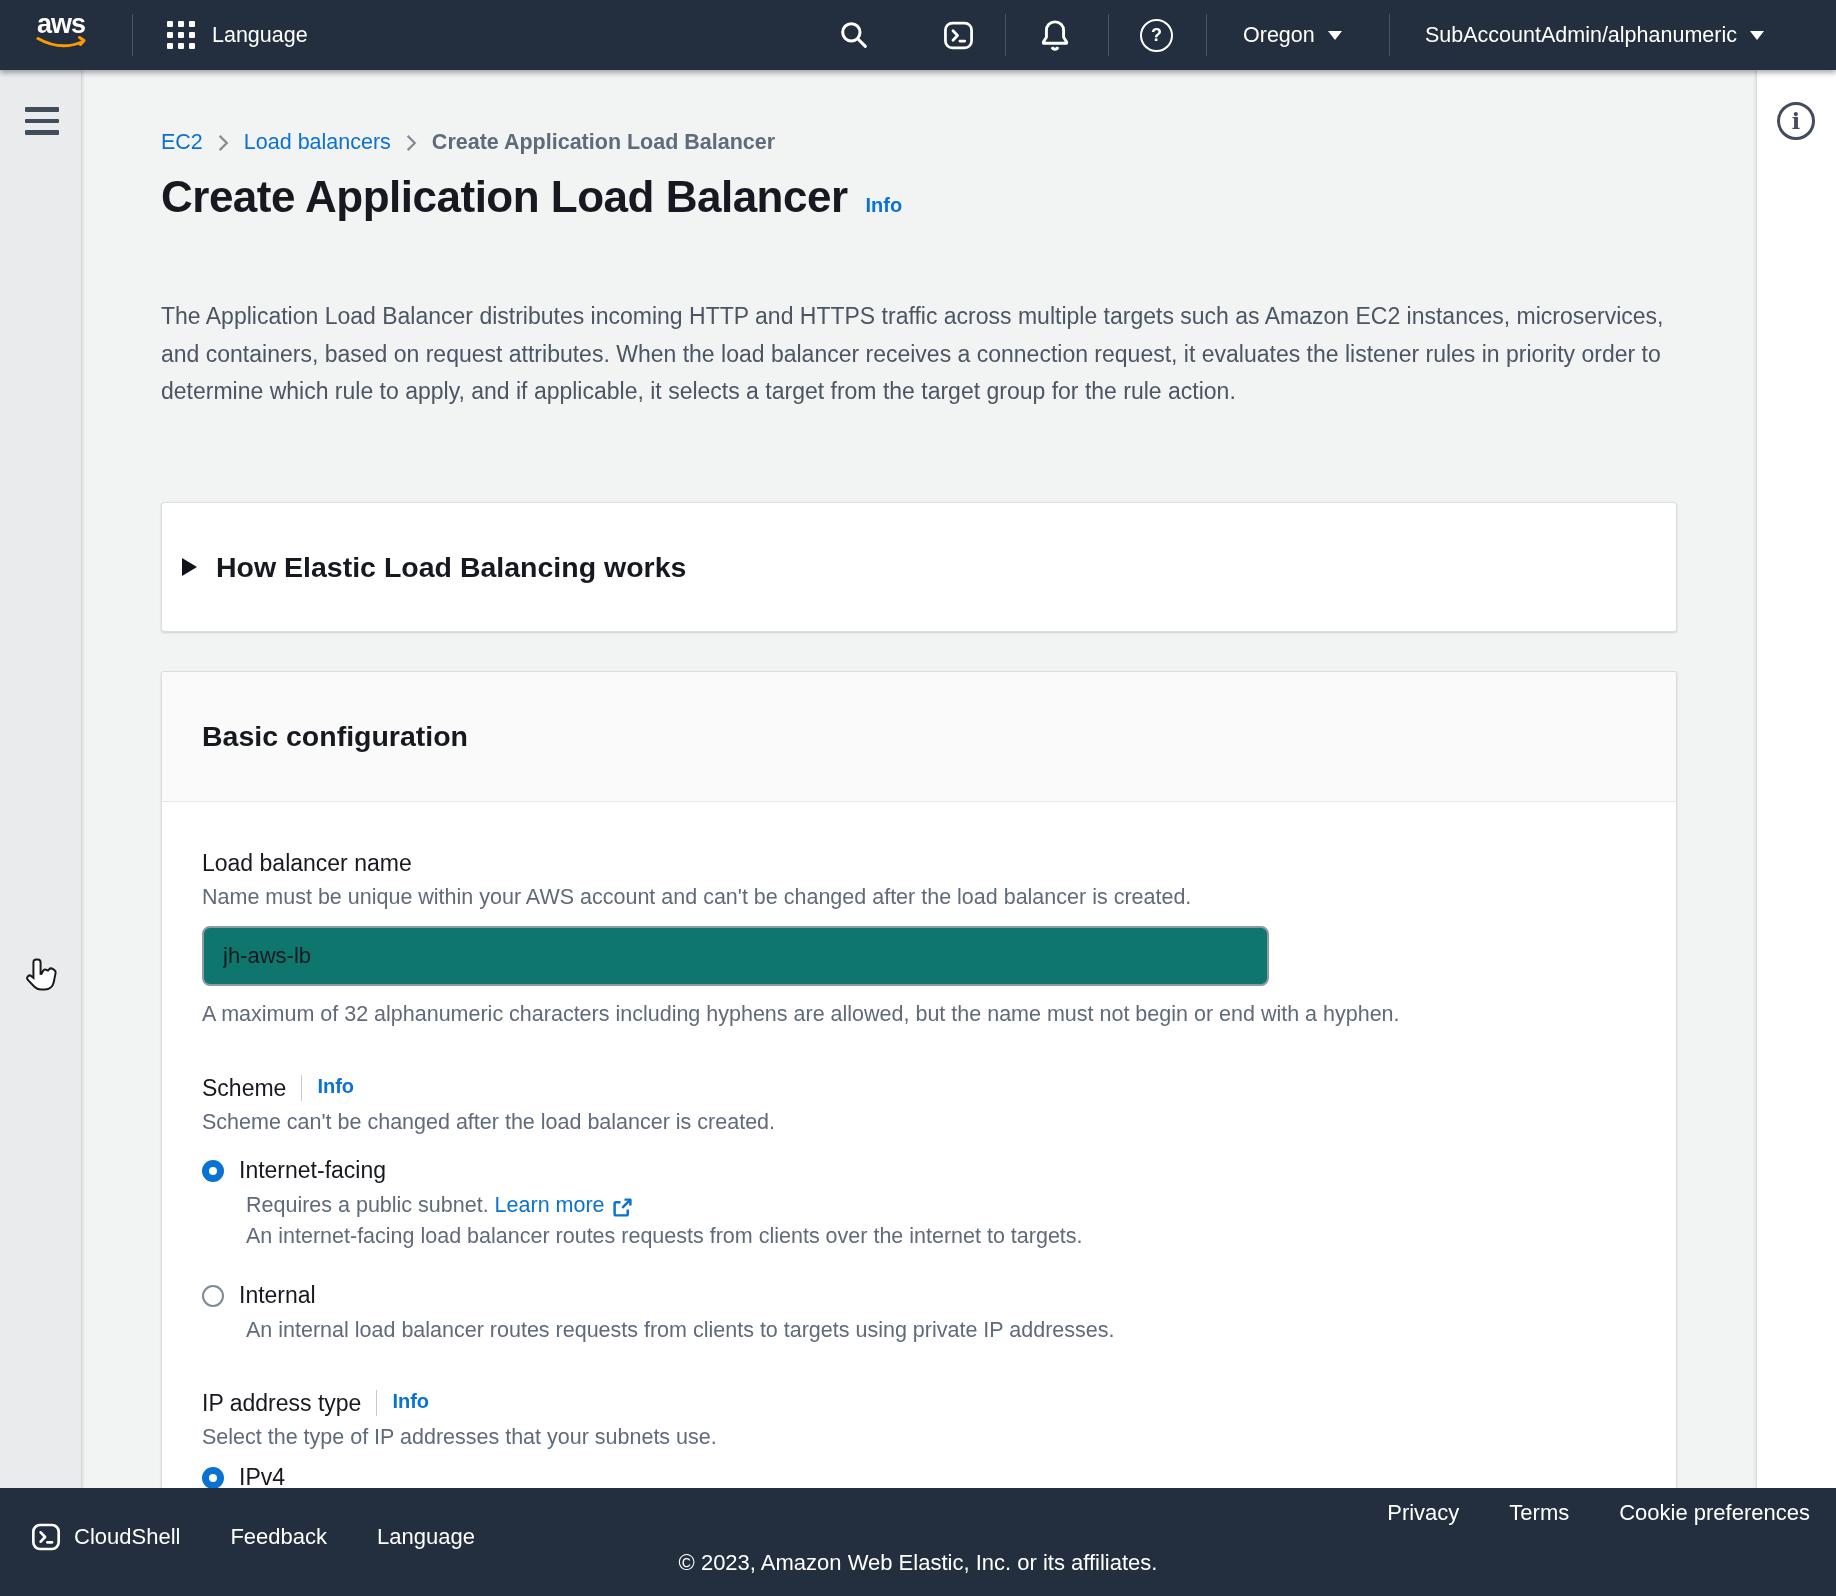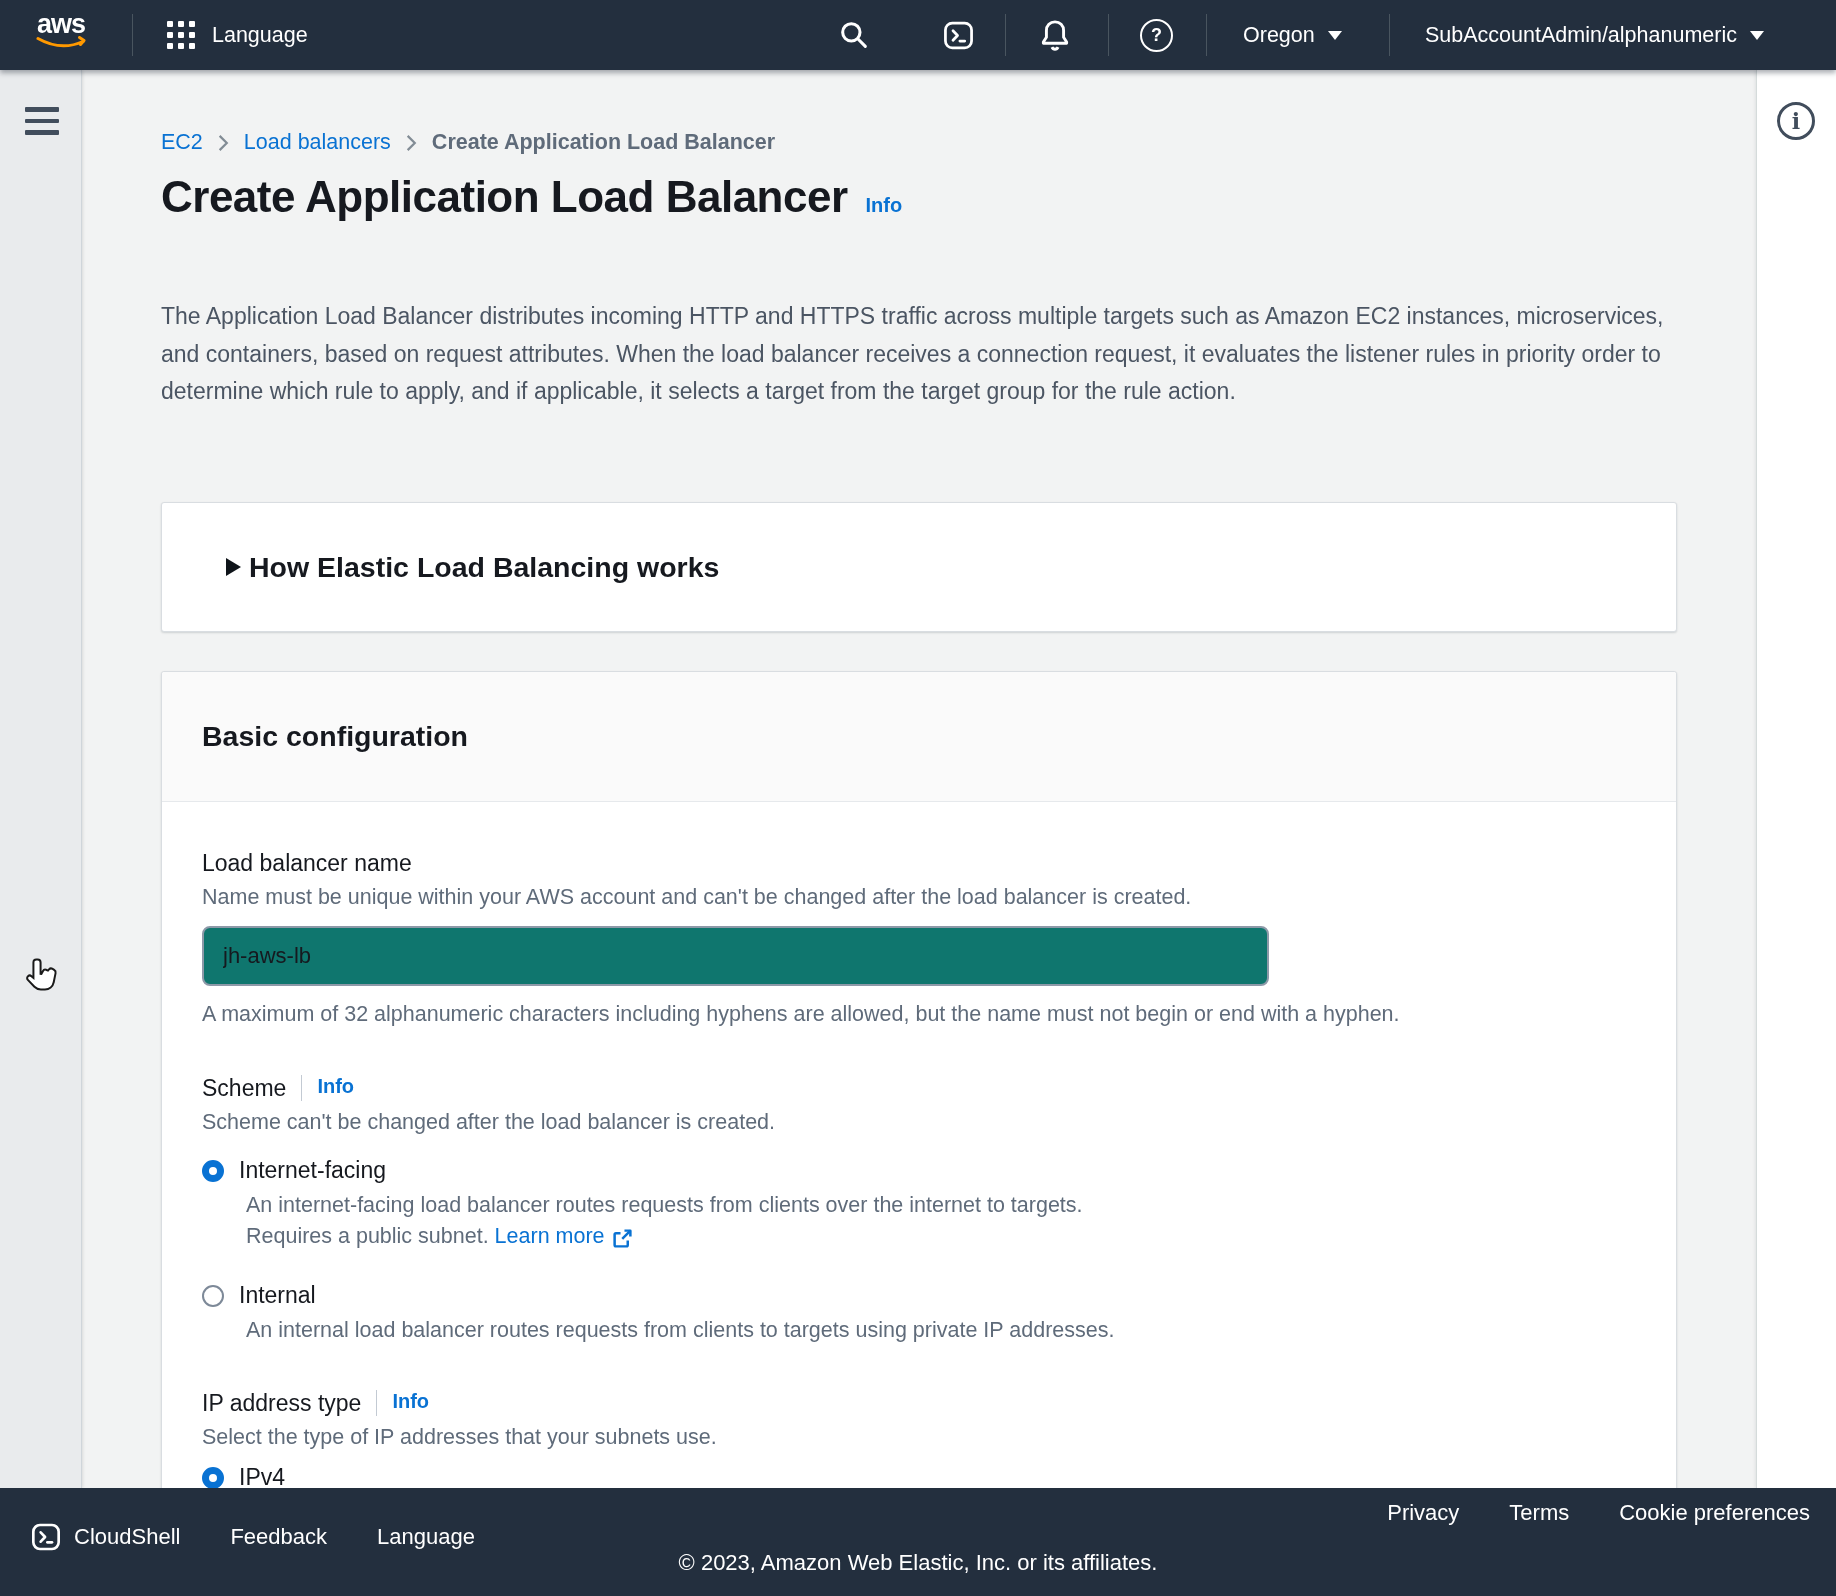--- a/index.html
+++ b/index.html
@@ -57,21 +57,21 @@
   .content { position:absolute; top:70px; left:83px; width:1673px; height:1418px; overflow:hidden; }
   .breadcrumb { position:absolute; left:78px; top:60px; display:flex; align-items:center; gap:15px; font-size:21.5px; }
   .crumb-link { color:#0972d3; text-decoration:none; cursor:pointer; }
   .crumb-current { color:#5f6b7a; font-weight:bold; }
   .title-row { position:absolute; left:78px; top:102px; display:flex; align-items:baseline; gap:18px; }
   .title-row h1 { font-size:44px; font-weight:bold; letter-spacing:-0.5px; color:#16191f; }
   .info-link { color:#0972d3; font-weight:bold; font-size:20px; text-decoration:none; cursor:pointer; }
   .page-desc { position:absolute; left:78px; top:228px; width:1516px; font-size:23px; line-height:37.5px; color:#4b5563; }
 
   .card { position:absolute; left:78px; width:1516px; background:#fff; border:1px solid #d9dde1; border-radius:3px; box-shadow:0 1px 2px rgba(0,28,36,.15); }
-  .expander { top:432px; height:130px; display:flex; align-items:center; padding-left:64px; gap:8px; cursor:pointer; }
+  .expander { top:432px; height:130px; display:flex; align-items:center; padding-left:20px; gap:19px; cursor:pointer; }
   .tri { width:0; height:0; border-left:15px solid #0f141a; border-top:9px solid transparent; border-bottom:9px solid transparent; }
   .card h2 { font-size:28.5px; font-weight:bold; color:#16191f; }
 
   .basic { top:601px; height:900px; }
   .card-header { height:130px; display:flex; align-items:center; padding-left:40px; background:#fafafa; border-bottom:1px solid #e6e9ec; border-radius:3px 3px 0 0; }
   .card-body { padding:48px 40px 0; }
 
   .label { font-size:23px; color:#16191f; }
   .desc { font-size:21.5px; color:#5f6b7a; margin-top:8px; }
   .text-input { display:block; margin-top:16px; width:1067px; height:60px; border:2px solid #8d99a8; border-radius:8px; font-size:22px; font-family:"Liberation Sans",sans-serif; padding:0 19px; color:#16191f; background:#0f766e; }
@@ -233,32 +233,32 @@
             <span class="vdiv"></span>
             <a class="info-link">Info</a>
           </div>
           <div class="desc">Scheme can't be changed after the load balancer is created.</div>
 
           <div class="option">
             <span class="radio selected"></span>
             <span class="opt-label">Internet-facing</span>
           </div>
           <div class="opt-desc">
-            <div>An internet-facing load balancer routes requests from clients over the internet to targets.</div>
             <div>
               <span>Requires a public subnet.</span>
               <a class="learn">
                 <span>Learn more</span>
                 <svg width="21" height="21" viewBox="0 0 16 16" fill="none" stroke="#0972d3" stroke-width="1.9" stroke-linejoin="round">
                   <path d="M9.5 2H14v4.5"></path>
                     <path d="M14 2L7.8 8.2"></path>
                     <path d="M12 9.5V13c0 .6-.4 1-1 1H3c-.6 0-1-.4-1-1V5c0-.6.4-1 1-1h3.5"></path>
                 </svg>
               </a>
             </div>
+            <div>An internet-facing load balancer routes requests from clients over the internet to targets.</div>
           </div>
 
           <div class="option second">
             <span class="radio"></span>
             <span class="opt-label">Internal</span>
           </div>
           <div class="opt-desc">
             <div>An internal load balancer routes requests from clients to targets using private IP addresses.</div>
           </div>
         </div>

